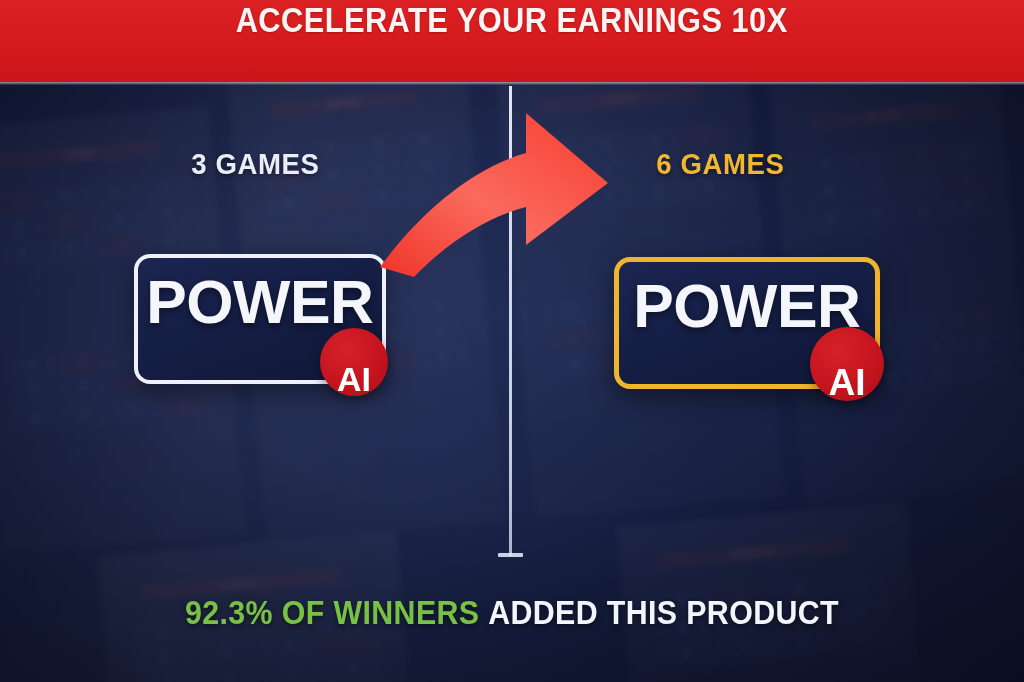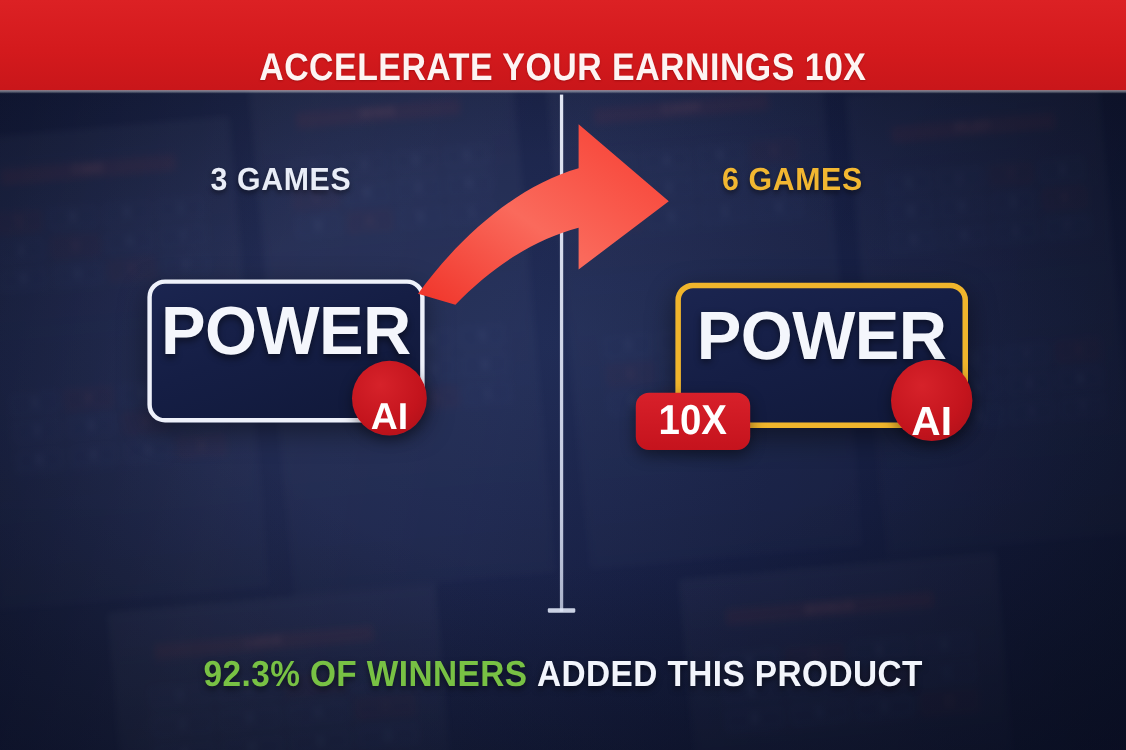--- a/index.html
+++ b/index.html
@@ -76,21 +76,21 @@
   .bg-vignette {
     position:absolute; inset:0;
     background:radial-gradient(ellipse 760px 460px at 50% 48%, rgba(0,0,0,0) 40%, rgba(7,11,28,0.46) 100%);
   }
 
   
   .header-bar {
     position:absolute; left:0; top:0;
     width:1024px; height:82px;
     background:linear-gradient(180deg,#dc2124 0%, #d41a1d 55%, #c9161a 100%);
-    display:flex; align-items:flex-end; justify-content:center;
+    display:flex; align-items:flex-start; justify-content:center;
     z-index:6;
   }
   .header-title {
     color:#fdf4f3;
     font-size:35px;
     font-weight:bold;
     letter-spacing:0.5px;
     transform:scaleX(0.88);
     white-space:nowrap;
     text-shadow:0 1px 2px rgba(90,0,0,0.35);
@@ -431,23 +431,20 @@
                Z" fill="url(#arrowGrad)"></path>
     </svg>
   </div>
 
   <div class="panel-label" id="label-right">6 GAMES</div>
 
   <div class="power-card" id="card-right">
     <div class="power-word">POWER</div>
   </div>
 
-  <div class="x-badge">
-    <span>10X</span>
-  </div>
 
   <div class="ai-badge" id="ai-right">
     <span>AI</span>
   </div>
 
   <div class="footer-caption">
     <span class="hl">92.3% OF WINNERS</span><span class="pl">&nbsp;</span><span class="pl">ADDED THIS PRODUCT</span>
   </div>
 
 </div>

